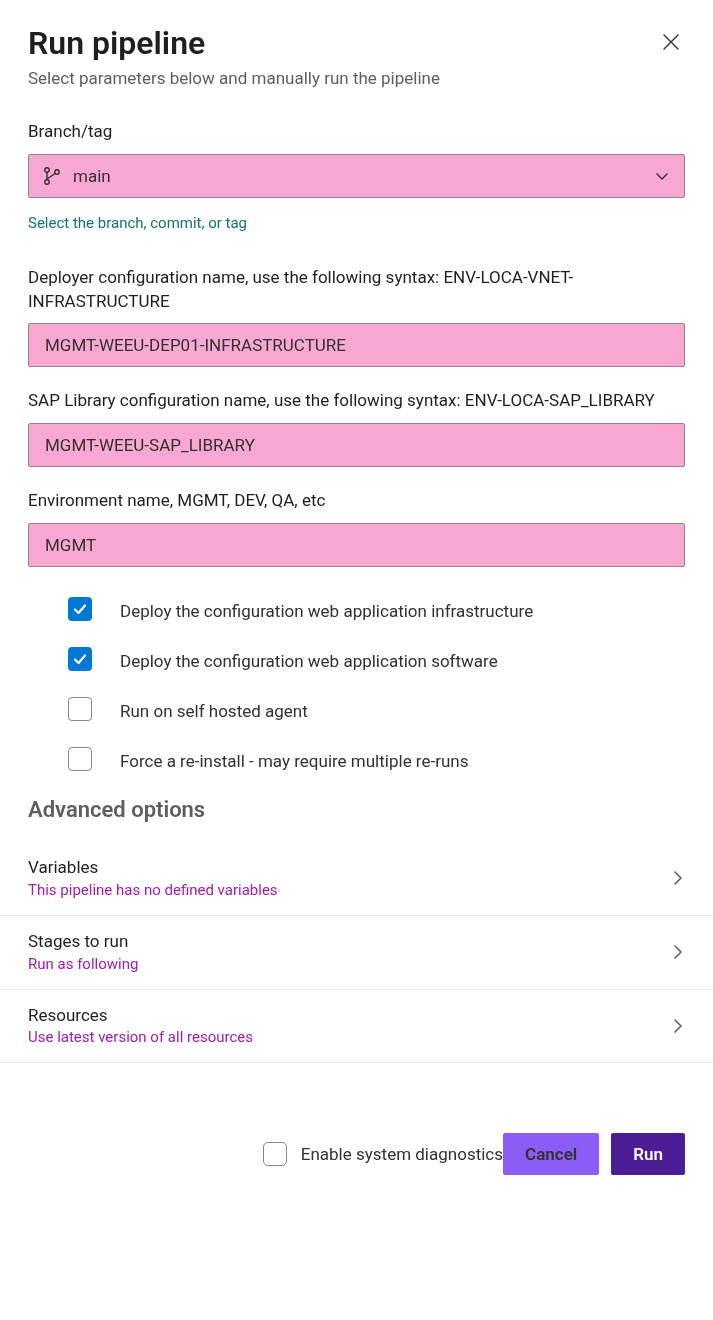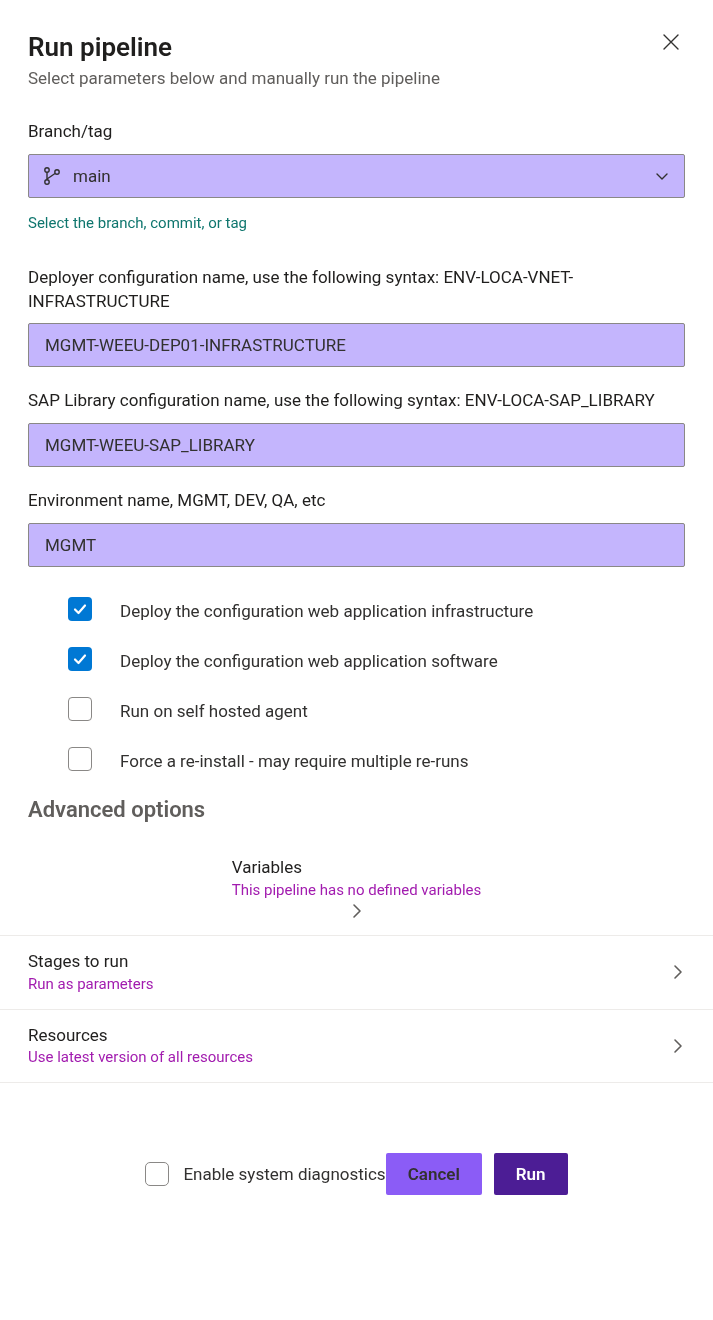--- a/index.html
+++ b/index.html
@@ -14,23 +14,23 @@
     width: 713px;
     padding: 24px 28px 28px 28px;
     position: relative;
   }
   .header-row {
     display: flex;
     align-items: flex-start;
     justify-content: space-between;
   }
   .title {
-    font-size: 26px;
+    font-size: 32px;
     font-weight: 600;
-    margin: 8px 0 6px 0;
+    margin: 0 0 6px 0;
     color: #201f1e;
   }
   .subtitle {
     font-size: 17px;
     color: #605e5c;
     margin: 0 0 32px 0;
   }
   .close-btn {
     background: none;
     border: none;
@@ -48,21 +48,21 @@
   }
   .select-wrap, .text-input {
     width: 100%;
     border: 1px solid #8a8886;
     border-radius: 2px;
     height: 44px;
     display: flex;
     align-items: center;
     padding: 0 14px;
     font-size: 17px;
-    background: #c4b5fd;
+    background: #f9a8d4;
   }
   .select-wrap {
     justify-content: space-between;
     cursor: pointer;
   }
   .select-left {
     display: flex;
     align-items: center;
     gap: 12px;
   }
@@ -114,29 +114,29 @@
     margin: 0 -28px;
   }
   .adv-item {
     padding: 14px 28px;
     border-bottom: 1px solid #edebe9;
     display: flex;
     align-items: center;
     justify-content: space-between;
     cursor: pointer;
   }
-  .adv-item:first-child { border-top: 1px solid #edebe9; margin-top: 14px; flex-direction: column; }
+  .adv-item:first-child { border-top: 1px solid #edebe9; margin-top: 14px; }
   .adv-item:first-child { border-top: none; }
   .adv-texts { line-height: 1.4; }
   .adv-title { font-size: 17px; color: #201f1e; }
   .adv-sub { font-size: 15px; color: #a21caf; }
   .footer {
     display: flex;
     align-items: center;
-    justify-content: center;
+    justify-content: flex-end;
     margin-top: 70px;
   }
   .footer-left {
     display: flex;
     align-items: center;
     gap: 14px;
   }
   .footer-cb {
     width: 24px;
     height: 24px;
@@ -269,21 +269,21 @@
         </div>
         <span>
           <svg width="14" height="20" viewBox="0 0 14 20">
             <path d="M4 4 L10 10 L4 16" stroke="#605e5c" stroke-width="1.6" fill="none" stroke-linecap="round" stroke-linejoin="round"></path>
           </svg>
         </span>
       </div>
       <div class="adv-item">
         <div class="adv-texts">
           <div class="adv-title">Stages to run</div>
-          <div class="adv-sub">Run as parameters</div>
+          <div class="adv-sub">Run as following</div>
         </div>
         <span>
           <svg width="14" height="20" viewBox="0 0 14 20">
             <path d="M4 4 L10 10 L4 16" stroke="#605e5c" stroke-width="1.6" fill="none" stroke-linecap="round" stroke-linejoin="round"></path>
           </svg>
         </span>
       </div>
       <div class="adv-item">
         <div class="adv-texts">
           <div class="adv-title">Resources</div>

